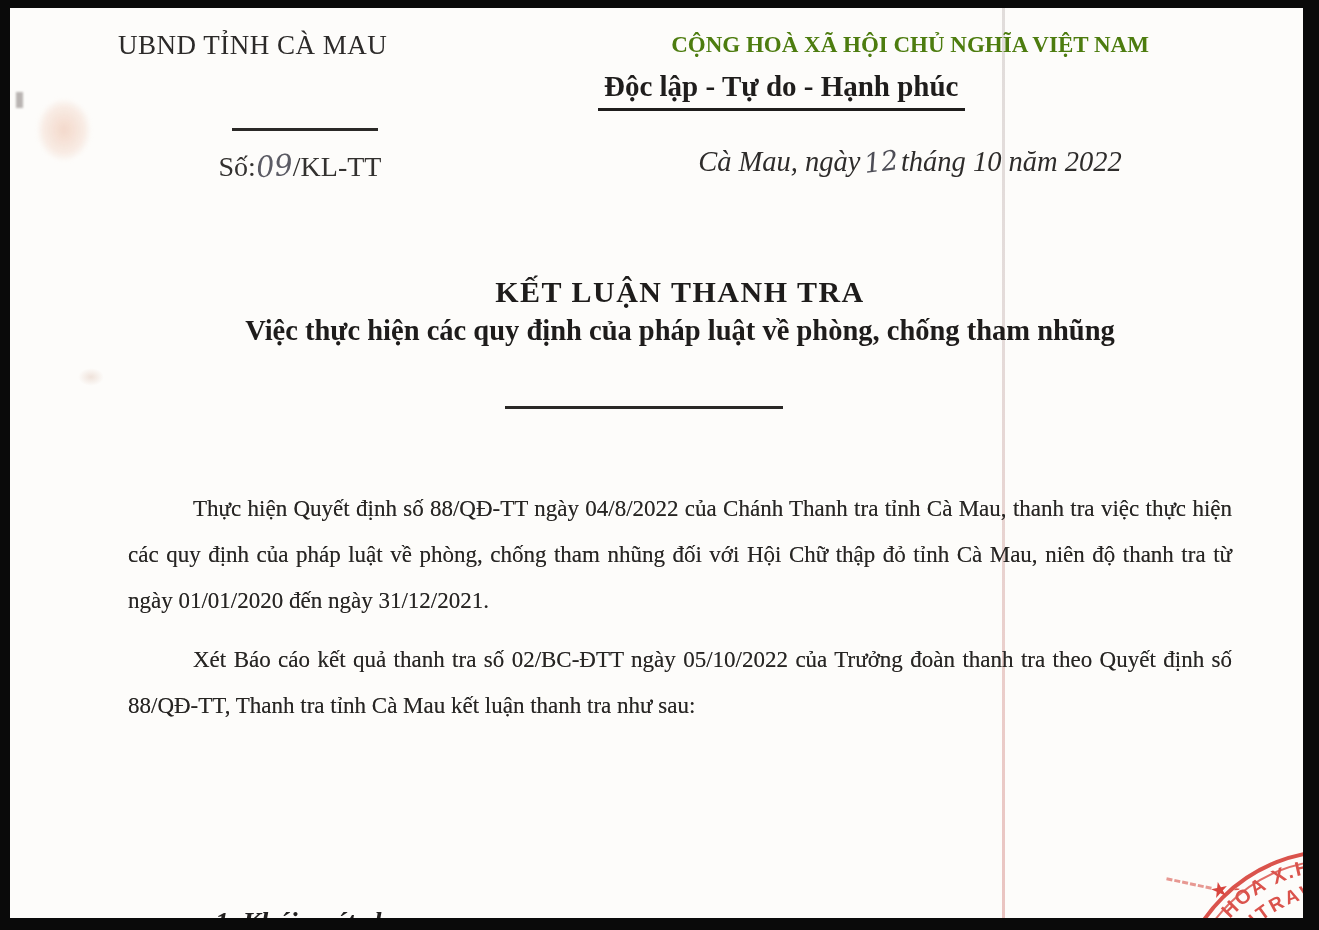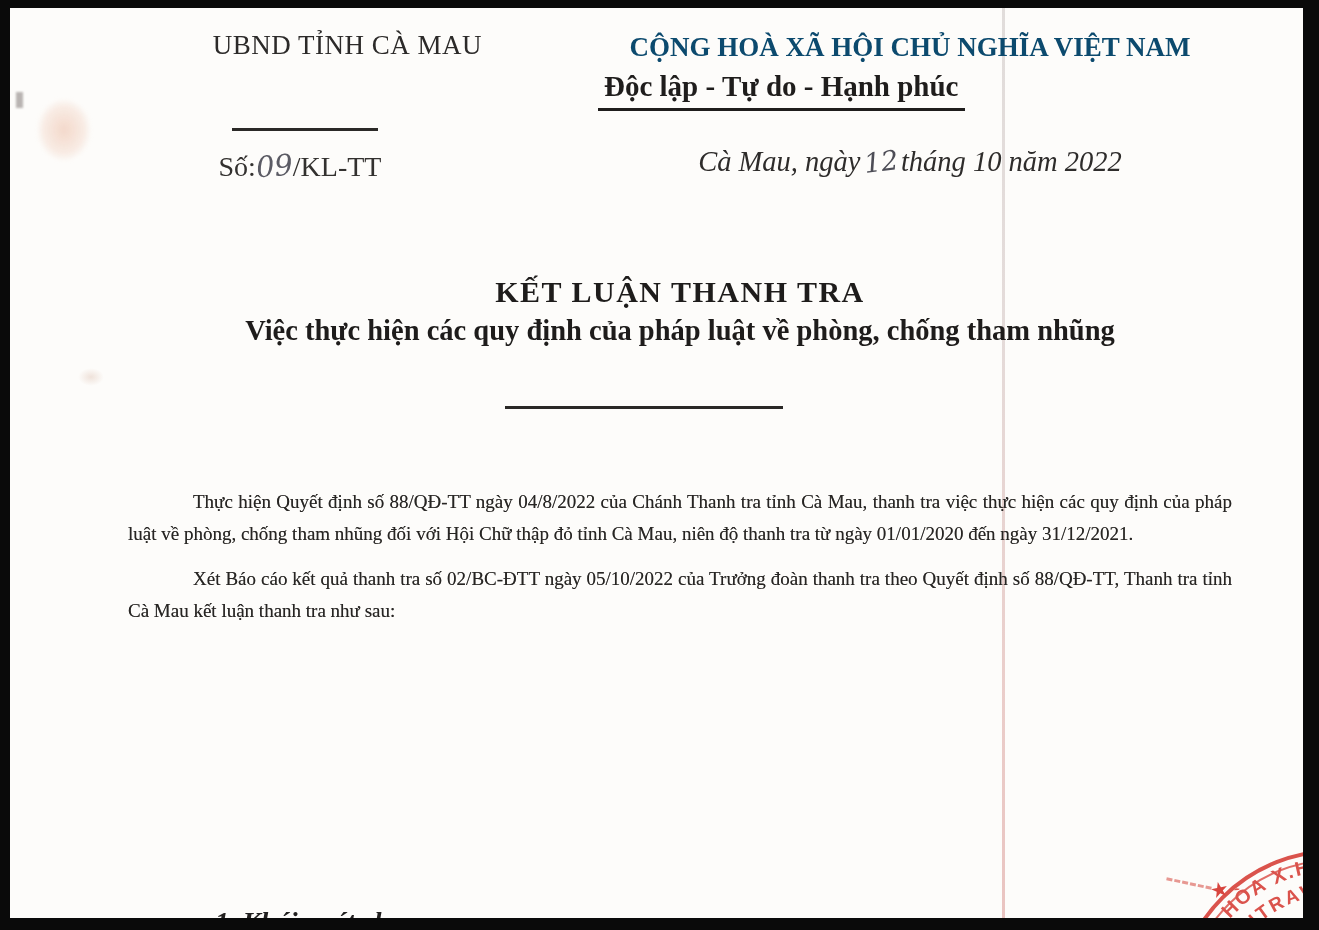--- a/index.html
+++ b/index.html
@@ -25,48 +25,48 @@
   }
   .stain2{
     position:absolute;left:68px;top:360px;width:26px;height:18px;border-radius:50%;
     background:radial-gradient(ellipse at center,#efe2da 0%,rgba(239,226,218,0) 70%);
   }
   .speck{
     position:absolute;left:6px;top:84px;width:7px;height:16px;
     background:#b9b4b2;filter:blur(1px);
   }
   
-  .org-line1{position:absolute;left:108px;top:22px;width:364px;text-align:right;
+  .org-line1{position:absolute;left:108px;top:22px;width:364px;text-align:left;
     font-size:27px;color:#2c2a29;letter-spacing:.5px;}
   .org-line2{position:absolute;left:108px;top:58px;width:364px;text-align:center;
     font-size:27px;font-weight:bold;color:#242221;letter-spacing:.5px;}
   .org-underline{position:absolute;left:222px;top:120px;width:146px;height:3px;background:#2b2927;}
   .doc-number{position:absolute;left:108px;top:141px;width:364px;text-align:center;
     font-size:28px;color:#33312f;}
   .handwritten{
     font-family:"DejaVu Serif", serif;font-style:italic;color:#5b5b64;
     display:inline-block;transform:rotate(-5deg);font-size:29px;
   }
   .nat-title{position:absolute;left:588px;top:24px;width:624px;text-align:center;
-    font-size:27px;font-weight:bold;color:#0c4a6e;}
+    font-size:23px;font-weight:bold;color:#4d7c0f;}
   .nat-motto-wrap{position:absolute;left:588px;top:62px;width:624px;text-align:left;}
   .nat-motto{display:inline-block;font-size:29px;font-weight:bold;color:#1f1d1c;
     border-bottom:3px solid #1f1d1c;padding:0 6px 5px 6px;}
   .dateline{position:absolute;left:588px;top:138px;width:624px;text-align:center;
     font-size:28.5px;font-style:italic;color:#2e2c2b;}
   .dateline .handwritten{font-size:27px;margin:0 3px;transform:rotate(-7deg);color:#4d4d56;}
   
   .title-block{position:absolute;left:50px;top:266px;width:1240px;text-align:center;color:#1e1c1b;}
   .title-main{font-size:30px;font-weight:bold;letter-spacing:1.5px;line-height:36px;}
   .title-sub{font-size:28.5px;font-weight:bold;line-height:41px;}
   .title-underline{position:absolute;left:495px;top:398px;width:278px;height:3px;background:#2a2826;}
   
   .doc-body{position:absolute;left:118px;top:478px;width:1104px;color:#272523;}
   .doc-body p{
-    margin:0 0 13px 0;font-size:19px;line-height:32px;
+    margin:0 0 13px 0;font-size:23px;line-height:46px;
     text-align:justify;text-indent:65px;
     text-shadow:0 0 .4px rgba(40,38,36,.55);
   }
   .clipped-heading{
     position:absolute;left:205px;top:898px;font-size:27.5px;font-weight:bold;font-style:italic;
     color:#22201f;white-space:nowrap;
   }
   
   .stamp-svg{position:absolute;left:1115px;top:792px;opacity:.92;}
   .red-star{

